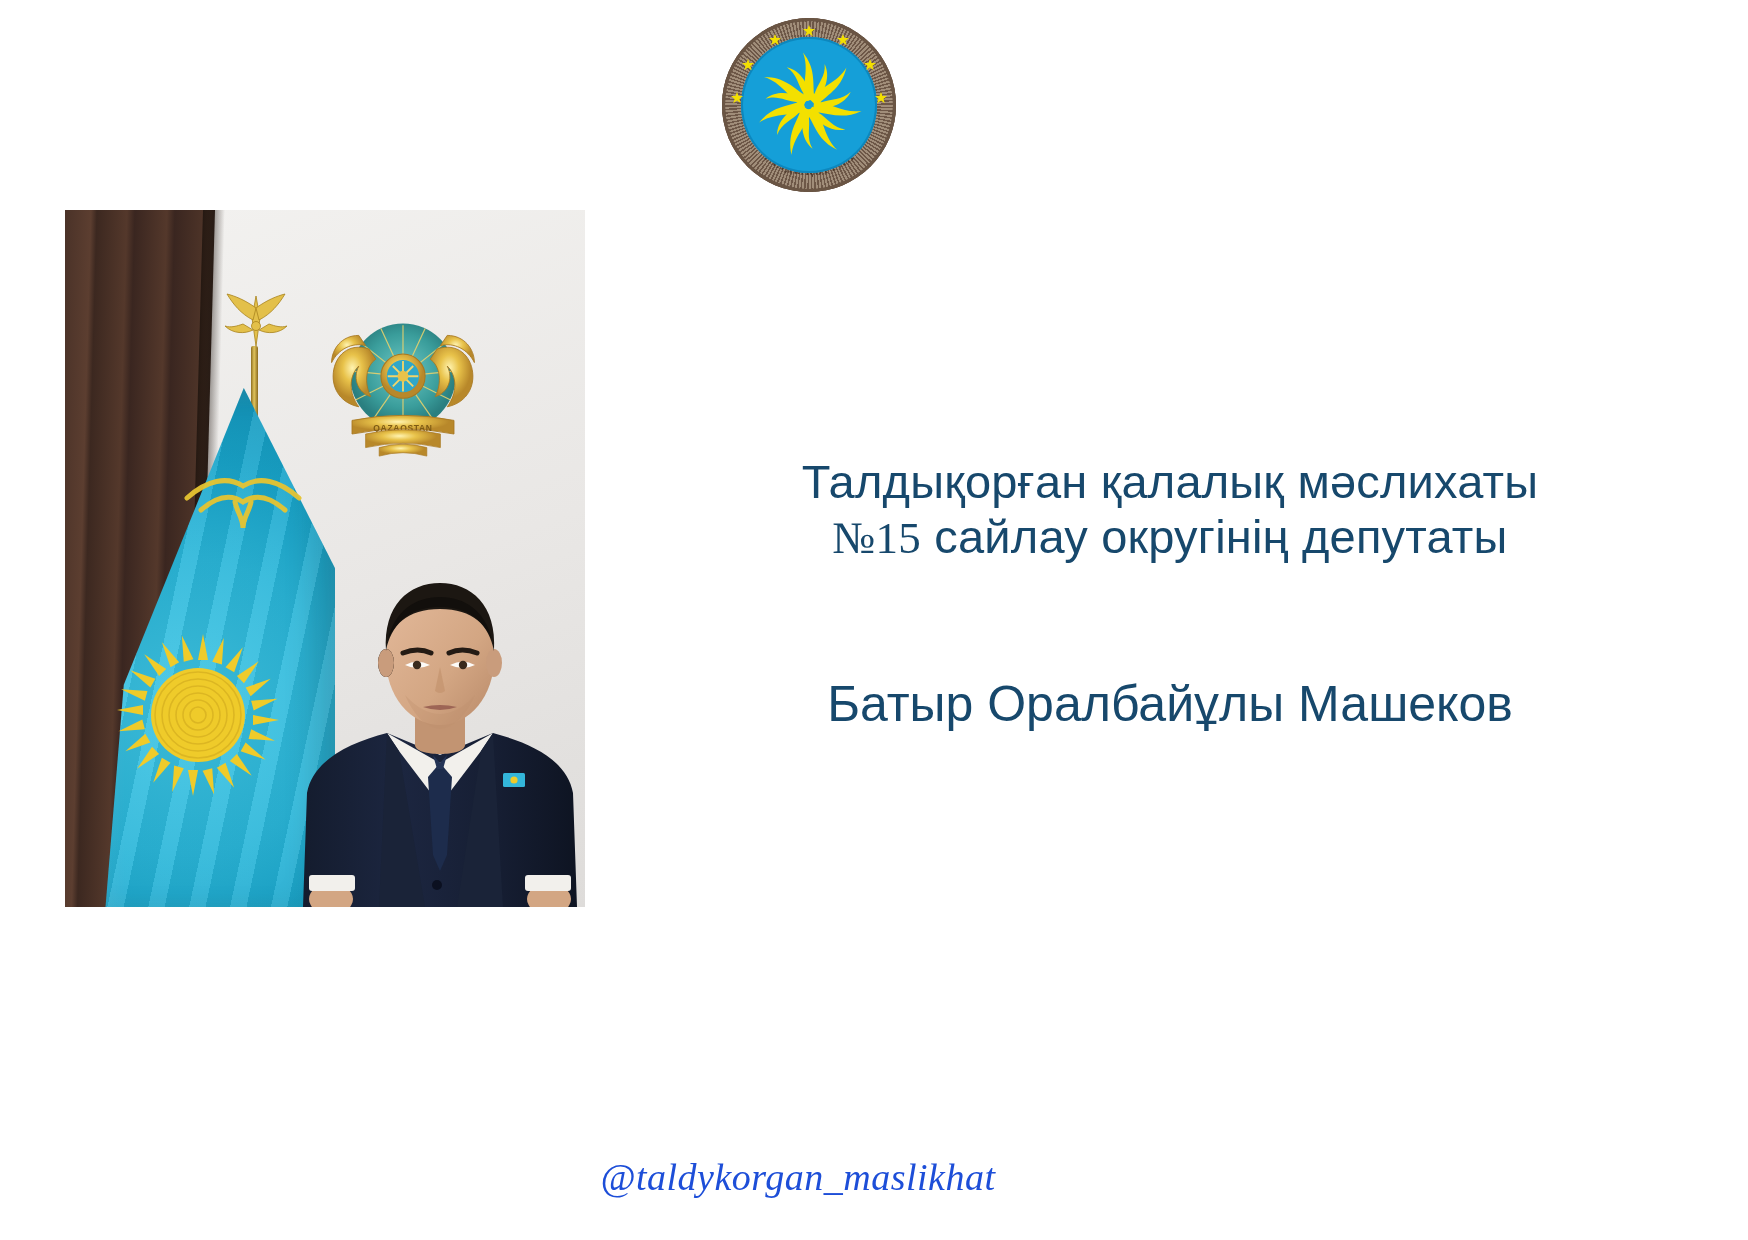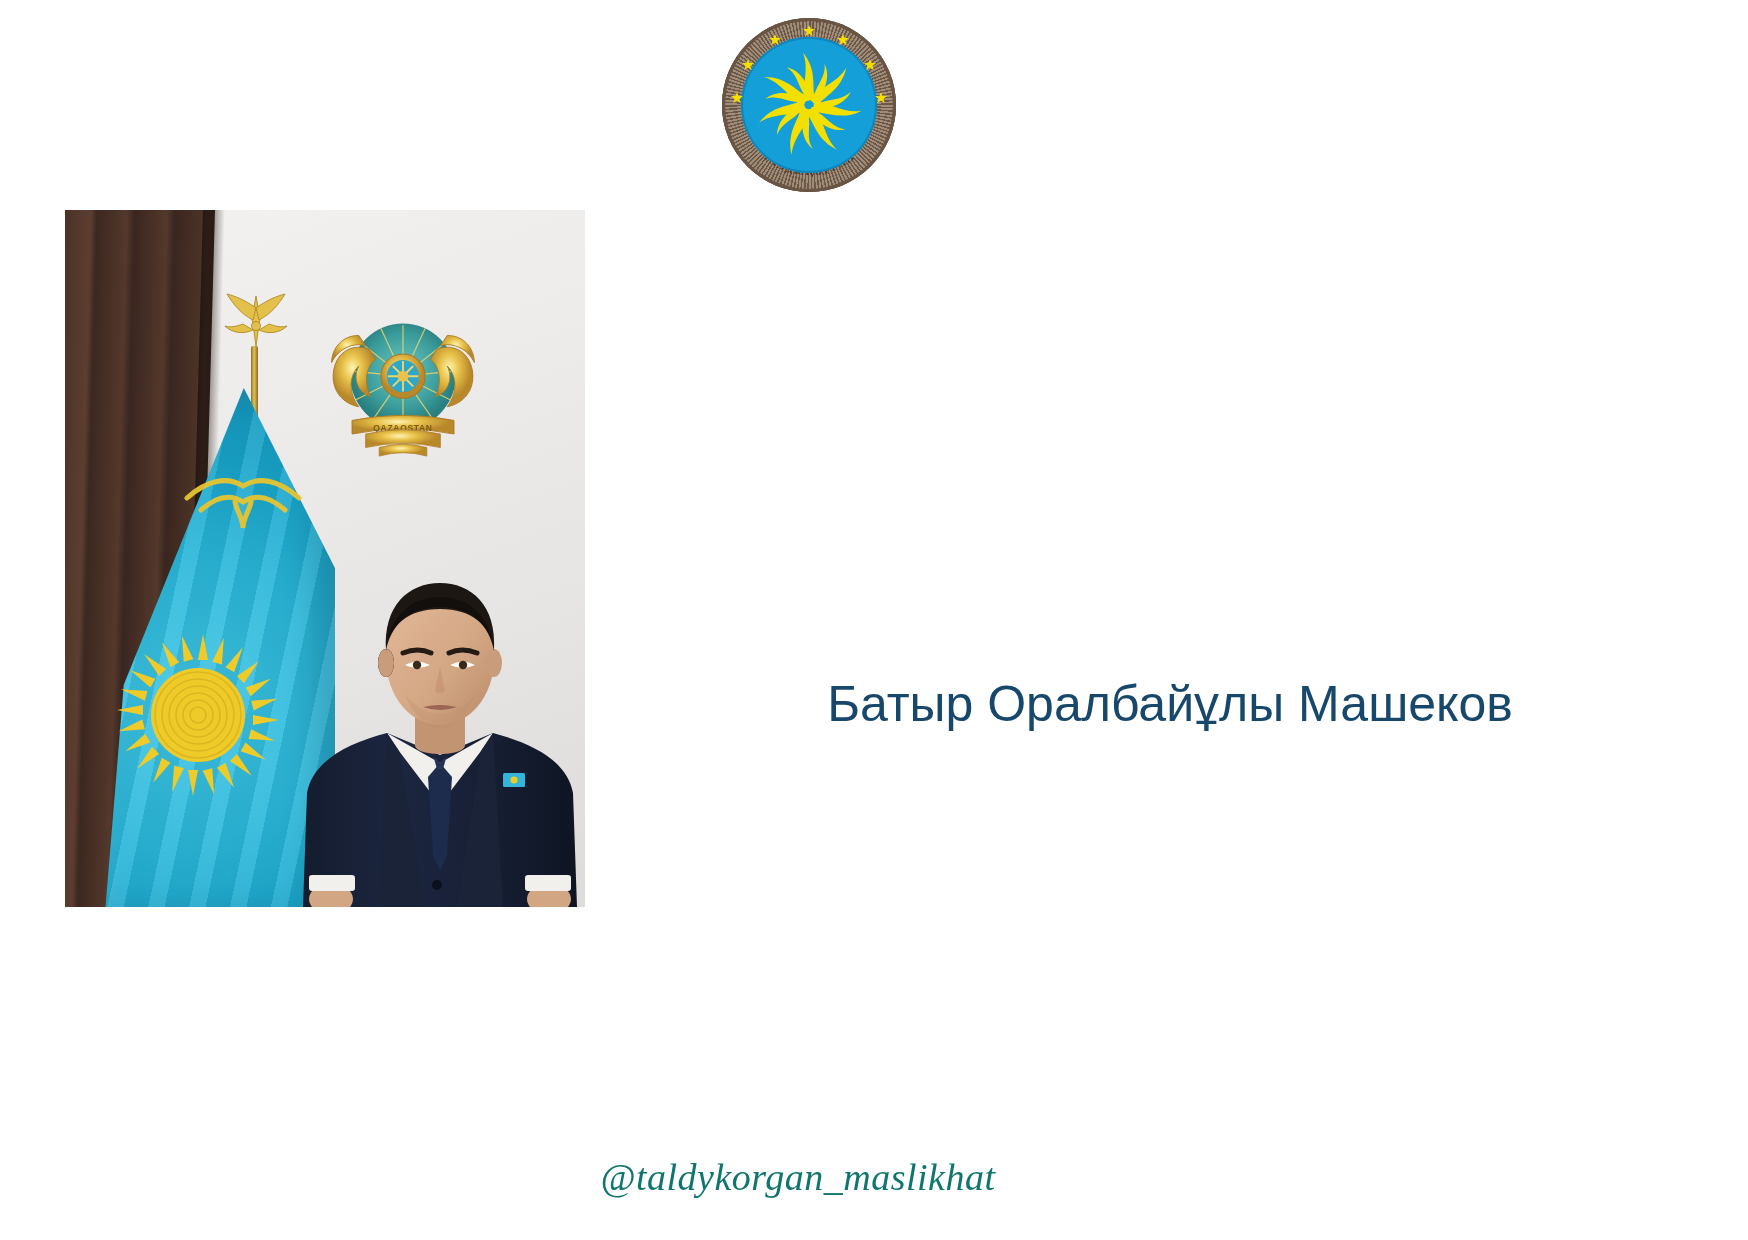--- a/index.html
+++ b/index.html
@@ -145,21 +145,21 @@
     text-align:center;
     color:#17486c;
     font-size:50px;
     line-height:1.15;
     font-weight:400;
   }
   #social-handle{
     position:absolute;
     left:0;top:1155px;width:1596px;
     text-align:center;
-    color:#0f766e;
+    color:#1d4ed8;
     font-family:"Liberation Serif", serif;
     font-style:italic;
     font-size:38px;
     letter-spacing:.5px;
   }
 </style>
 </head>
 <body>
 
 <div id="city-emblem">
@@ -453,17 +453,19 @@
     <ellipse cx="56" cy="344" rx="22" ry="16" fill="#d3a683"></ellipse>
     <ellipse cx="274" cy="344" rx="22" ry="16" fill="#d3a683"></ellipse>
     <rect x="34" y="320" width="46" height="16" rx="3" fill="#f2f0ec"></rect>
     <rect x="250" y="320" width="46" height="16" rx="3" fill="#f2f0ec"></rect>
 
     <circle cx="162" cy="330" r="5" fill="#0b1020"></circle>
   </svg>
 </div>
 
 <div id="headline-block">
+  <div class="ln1">Талдықорған қалалық мәслихаты</div>
+  <div class="ln2"><span class="num">№15</span><span> сайлау округінің депутаты</span></div>
 </div>
 
 <div id="deputy-name">Батыр Оралбайұлы Машеков</div>
 
 <div id="social-handle">@taldykorgan_maslikhat</div>
 
 </body></html>

